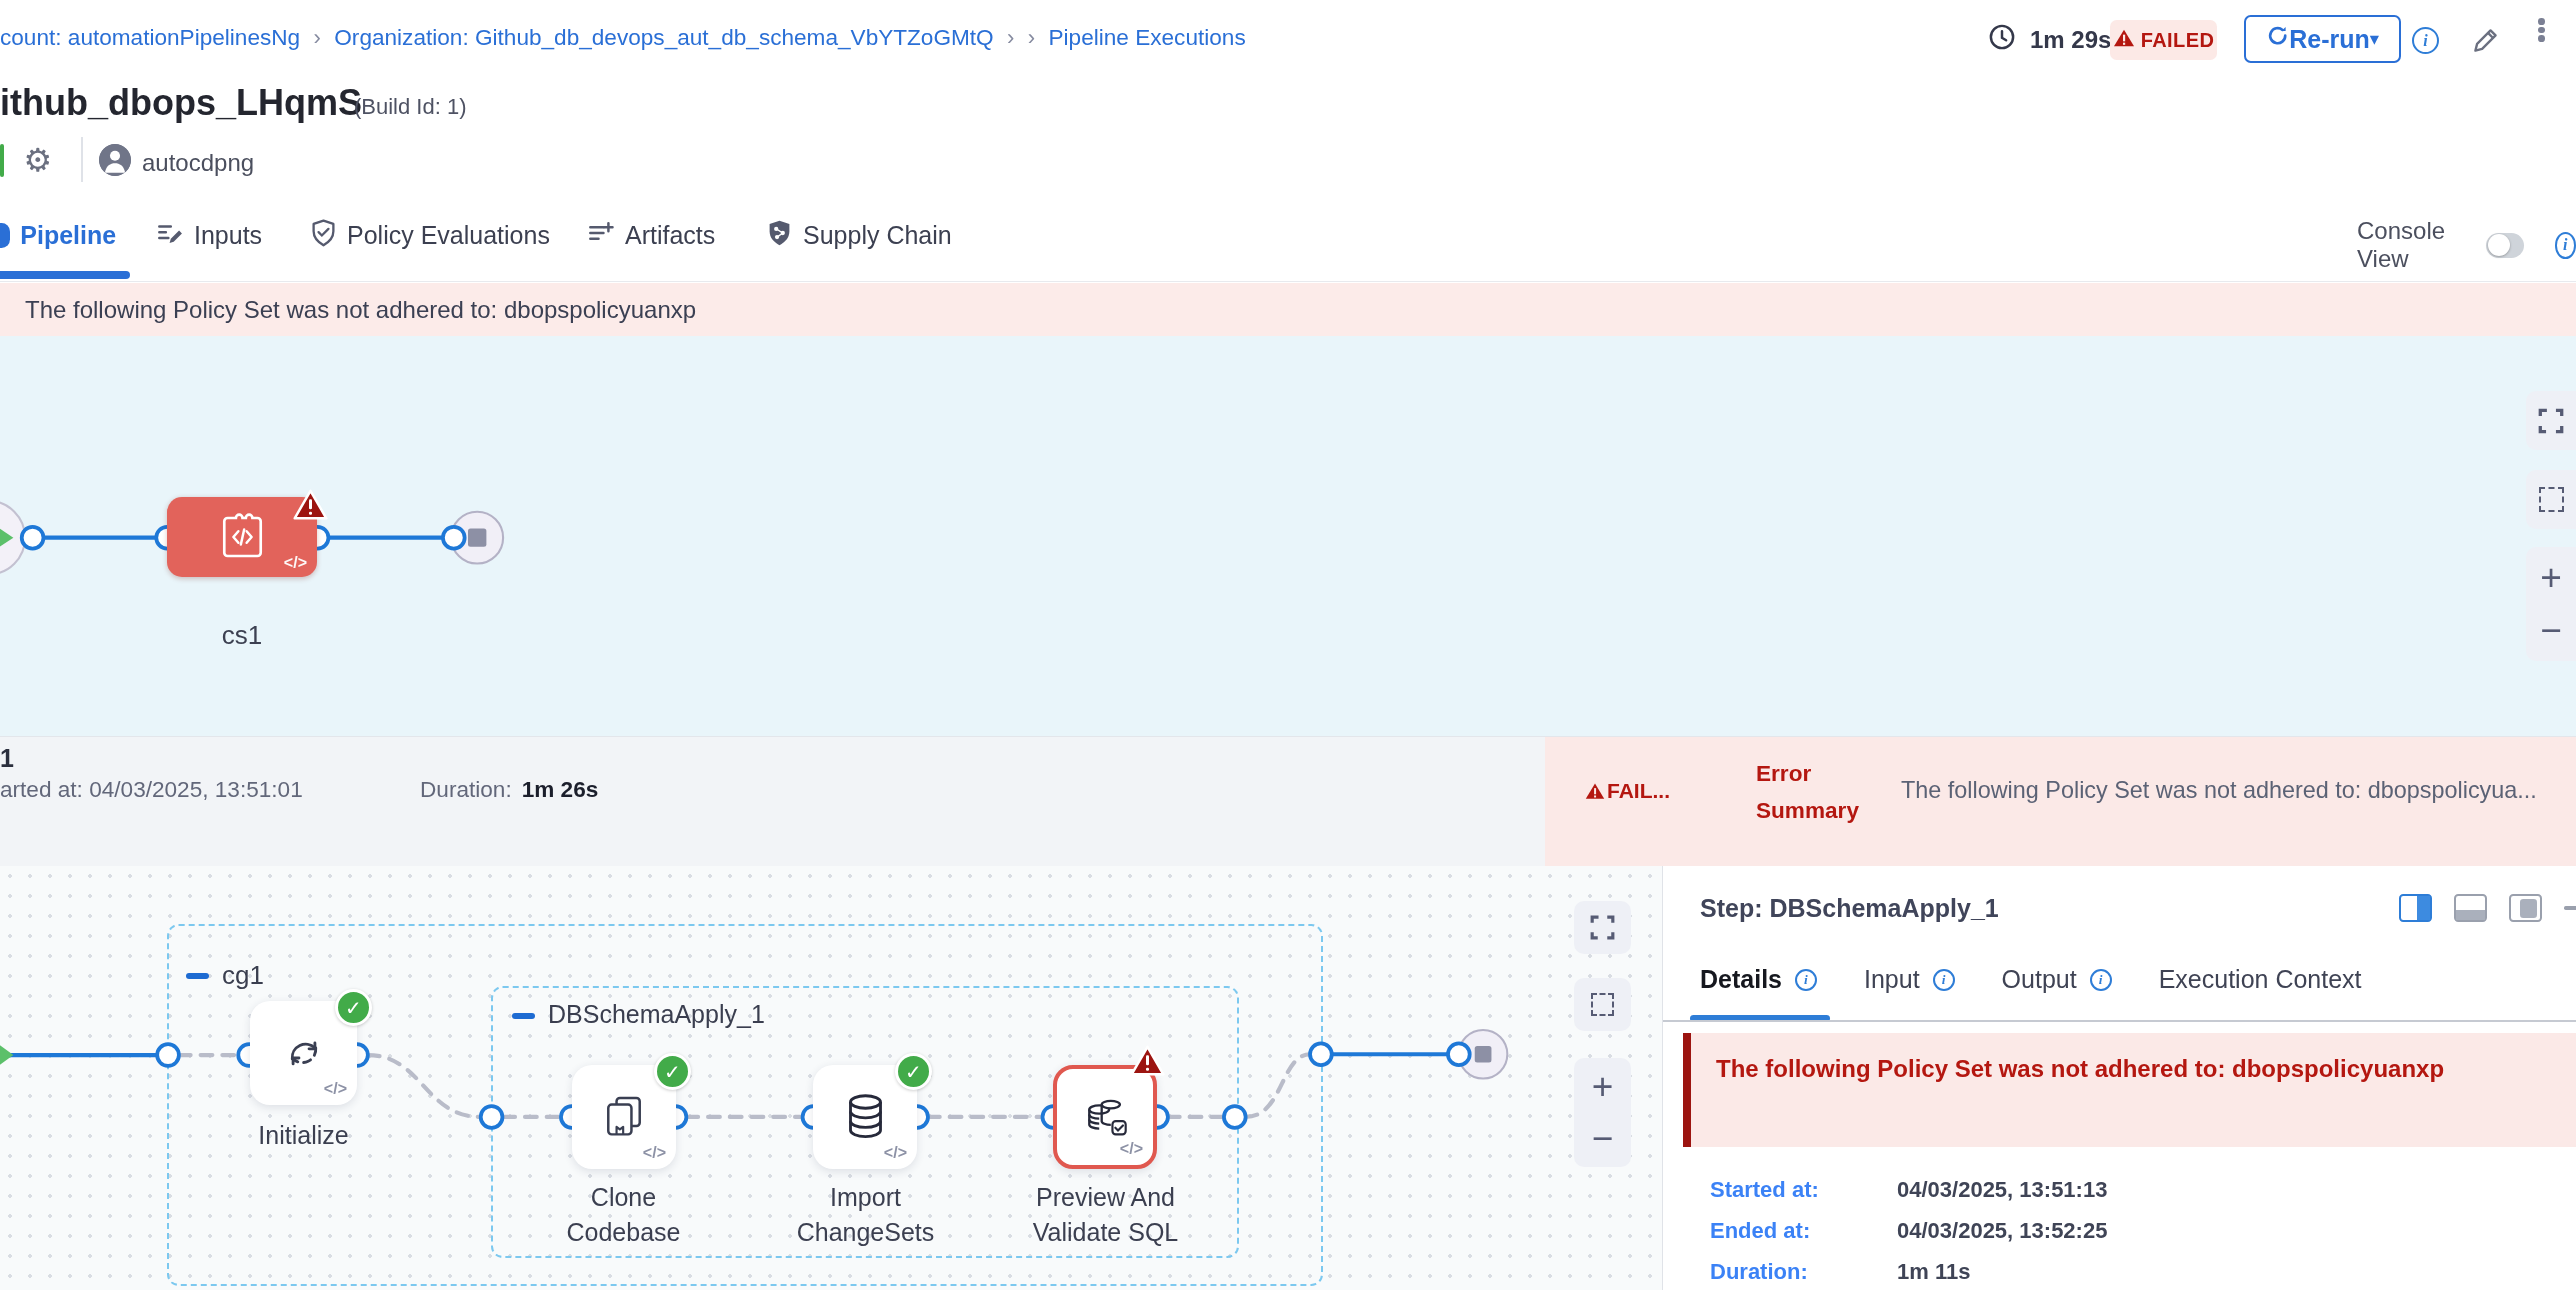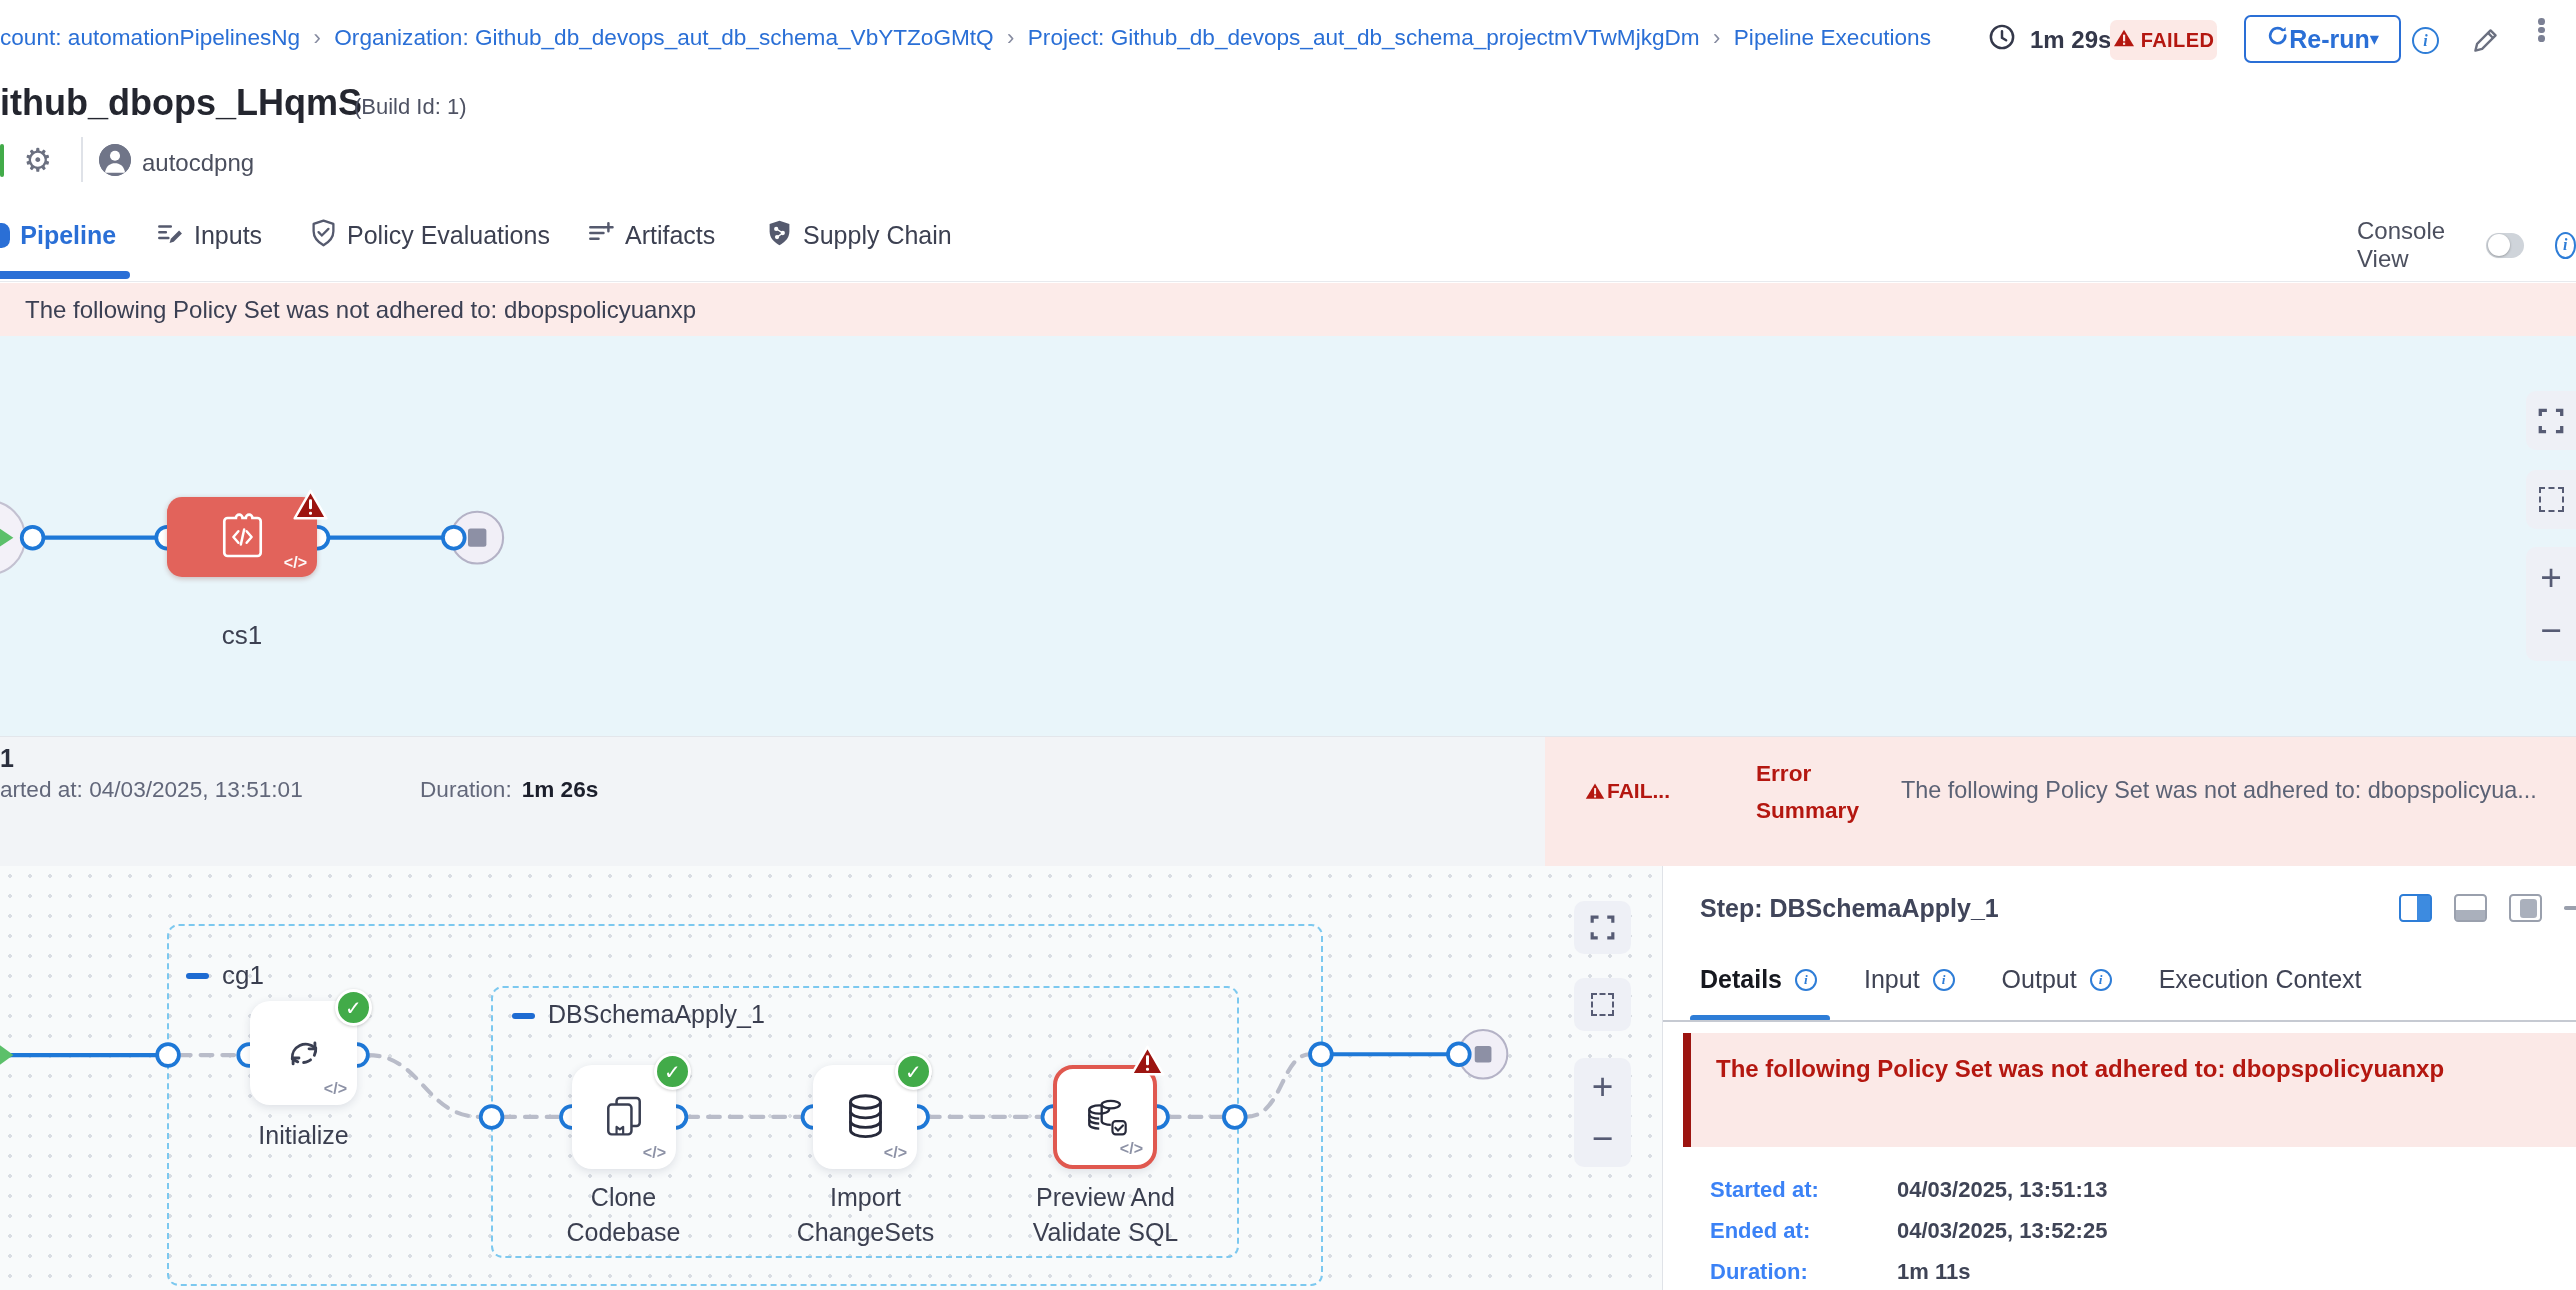--- a/index.html
+++ b/index.html
@@ -105,21 +105,20 @@
 <body>
 
 <div id="stage">
 
   <div class="abs" id="topbar">
     <div class="abs crumbs">
       <span class="crumb">count: automationPipelinesNg</span>
       <span class="crumb-sep">›</span>
       <span class="crumb">Organization: Github_db_devops_aut_db_schema_VbYTZoGMtQ</span>
       <span class="crumb-sep">›</span>
-      <span class="crumb">Project: Github_db_devops_aut_db_schema_projectmVTwMjkgDm</span>
       <span class="crumb-sep">›</span>
       <span class="crumb">Pipeline Executions</span>
     </div>
 
     <div class="abs duration-chip">
       <span>
         <svg width="28" height="28" viewBox="0 0 34 34">
             <circle cx="17" cy="17" r="13.5" fill="none" stroke="#34384a" stroke-width="3"></circle>
             <path d="M17 10v8l5 3" fill="none" stroke="#34384a" stroke-width="3" stroke-linecap="round"></path>
           </svg>

